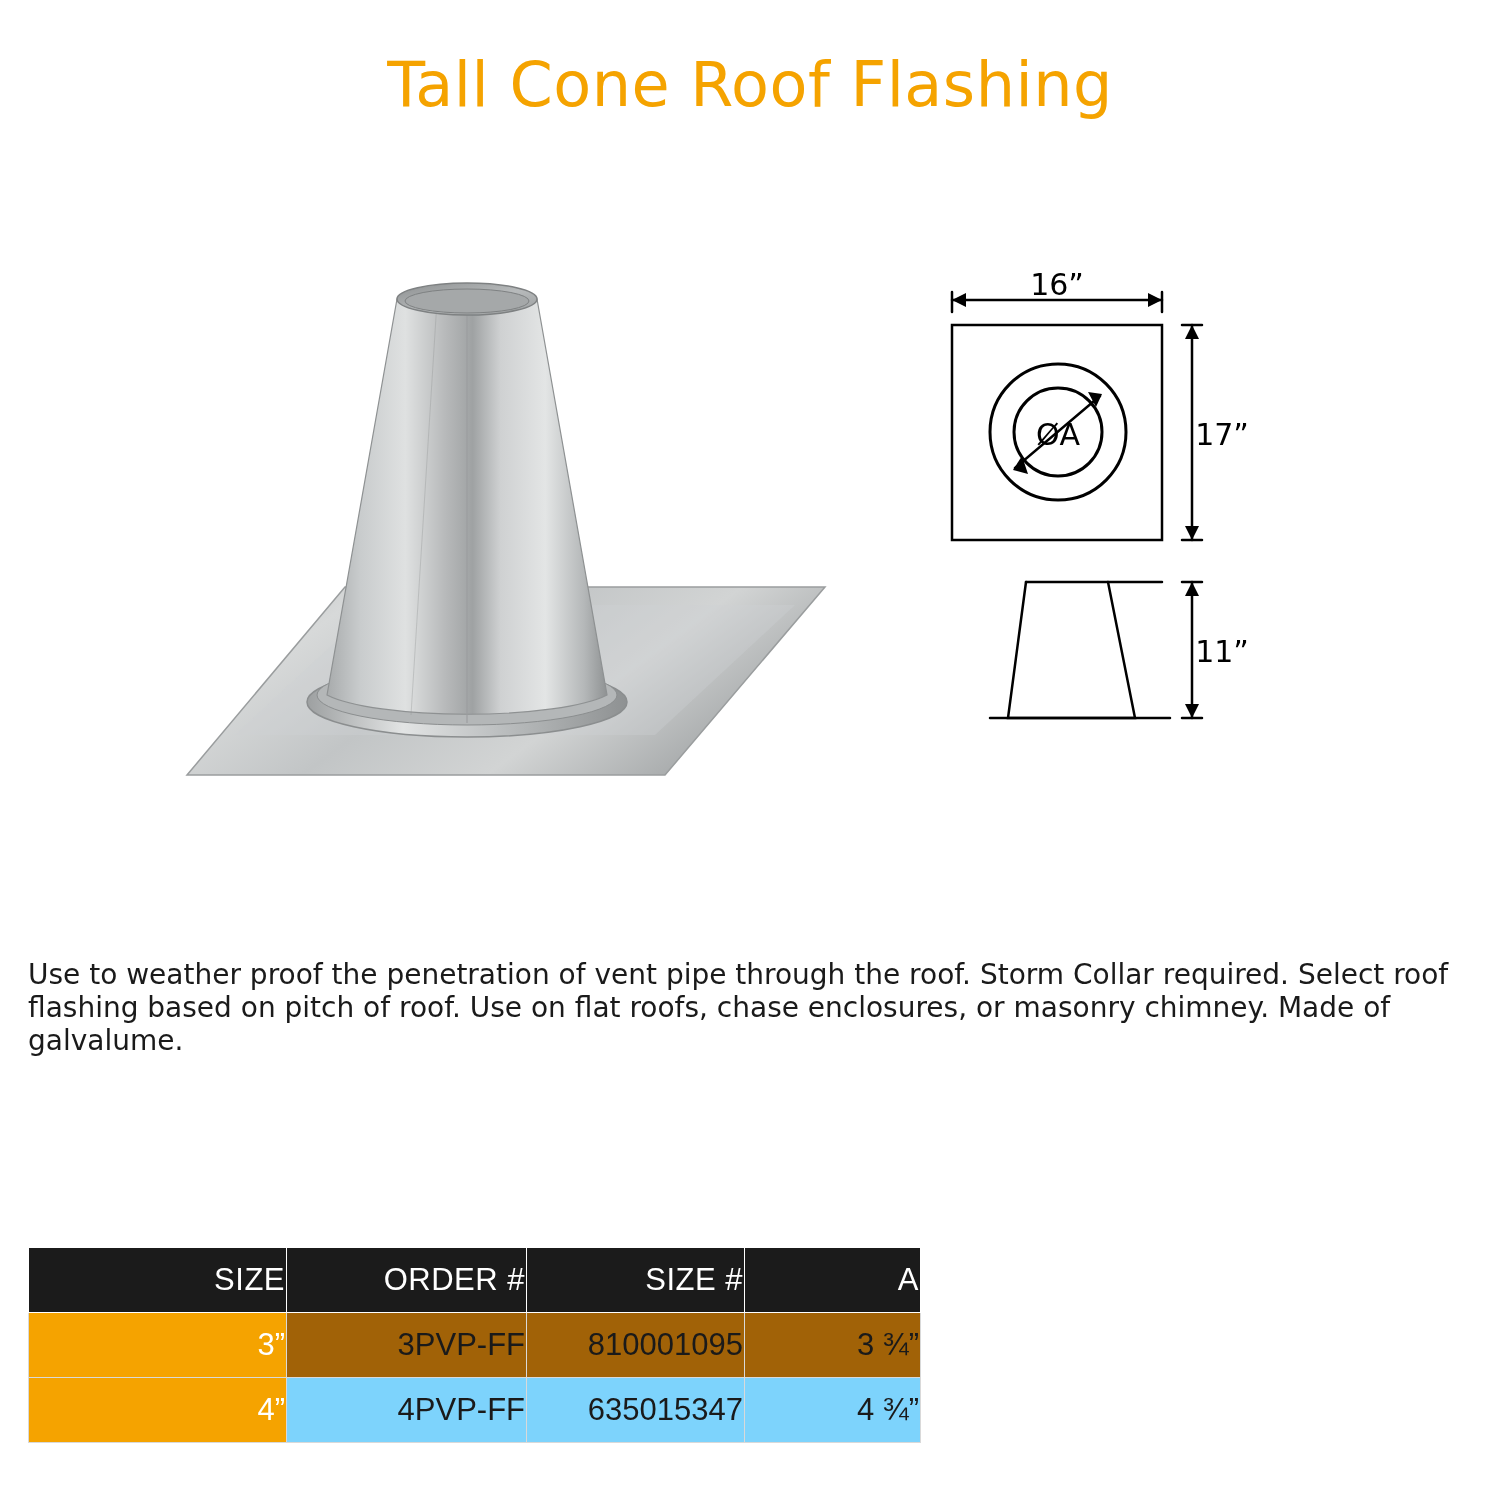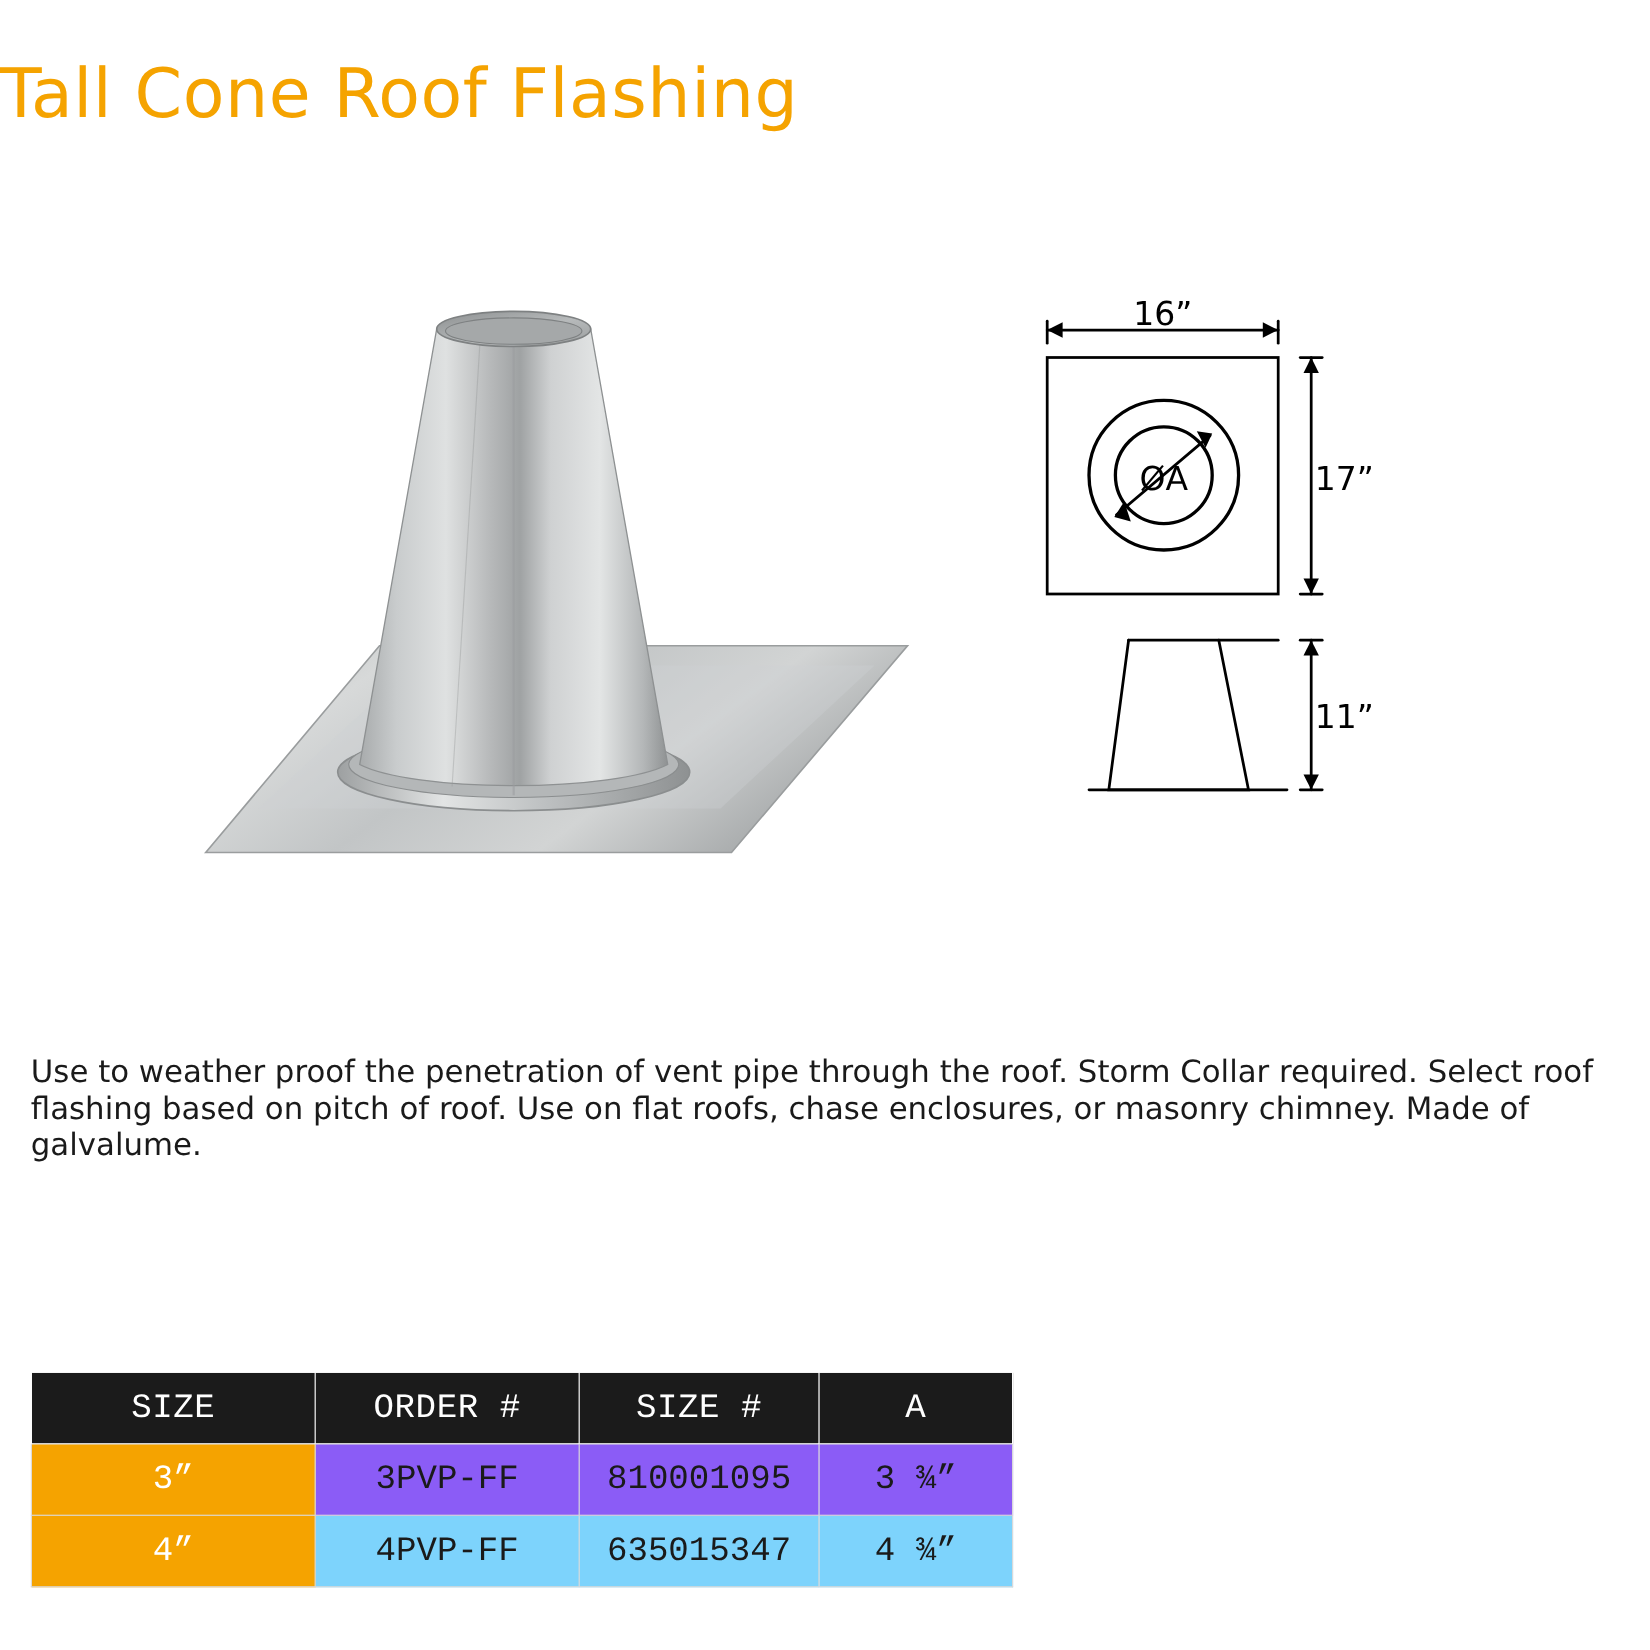--- a/index.html
+++ b/index.html
@@ -14,21 +14,21 @@
     font-family: "Liberation Sans", sans-serif;
     overflow: hidden;
   }
 
   
   .title {
     position: absolute;
     top: 48px;
     left: 0;
     width: 1500px;
-    text-align: left;
+    text-align: center;
     color: #F5A300;
     font-size: 62px;
     font-weight: 400;
     letter-spacing: 0.5px;
     font-family: "DejaVu Sans", sans-serif;
   }
 
   
   .photo {
     position: absolute;
@@ -67,43 +67,43 @@
   .table {
     position: absolute;
     left: 28px;
     top: 1247px;
     width: 892px;
     border-collapse: collapse;
     table-layout: fixed;
   }
   .table th, .table td {
     border: 1px solid #ffffff;
-    font-family: Liberation Mono, monospace;
+    font-family: Liberation Sans, sans-serif;
     font-weight: 400;
-    text-align: center;
+    text-align: right;
     height: 62px;
     font-size: 31px;
     color: #1a1a1a;
   }
   .table thead th {
     background: #1b1b1b;
     color: #ffffff;
     font-size: 31px;
     letter-spacing: 0.5px;
   }
   .table tbody td {
     border: 1px solid #d9d9d9;
   }
   .col-size  { width: 258px; }
   .col-order { width: 240px; }
   .col-stock { width: 218px; }
   .col-a     { width: 176px; }
 
   .row-odd .cell-size  { background: #F5A300; color: #ffffff; }
-  .row-odd td          { background: #8b5cf6; }
+  .row-odd td          { background: #a16207; }
   .row-even .cell-size { background: #F5A300; color: #ffffff; }
   .row-even td         { background: #7dd3fc; }
 
   
   svg { display: block; }
 </style>
 </head>
 <body>
 
 <div class="title">Tall Cone Roof Flashing</div>

